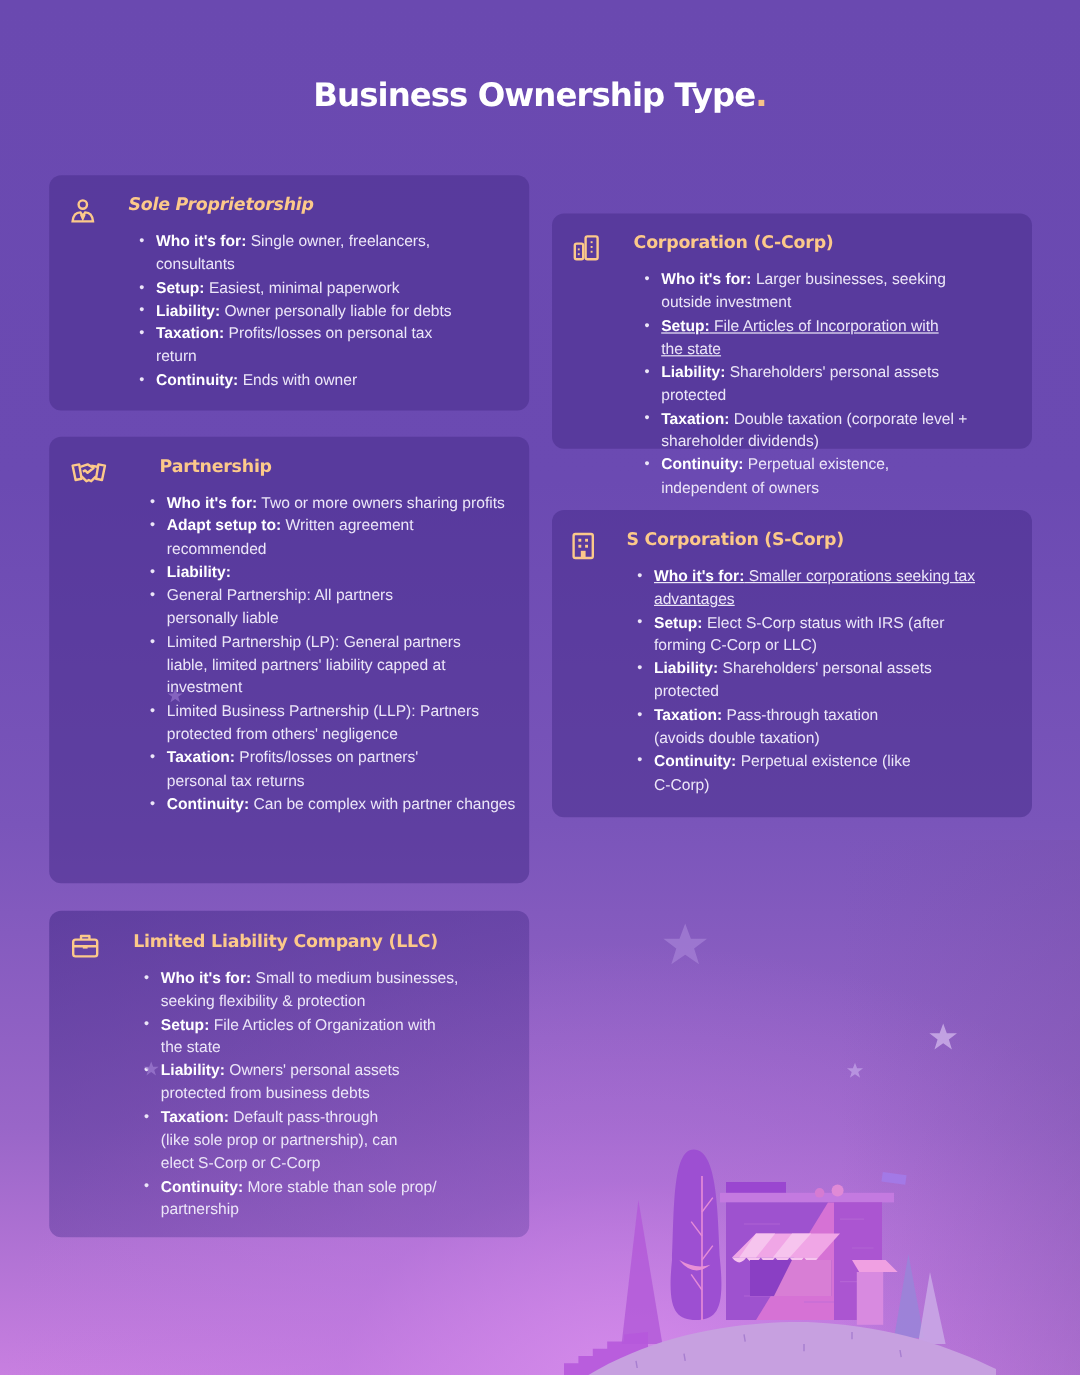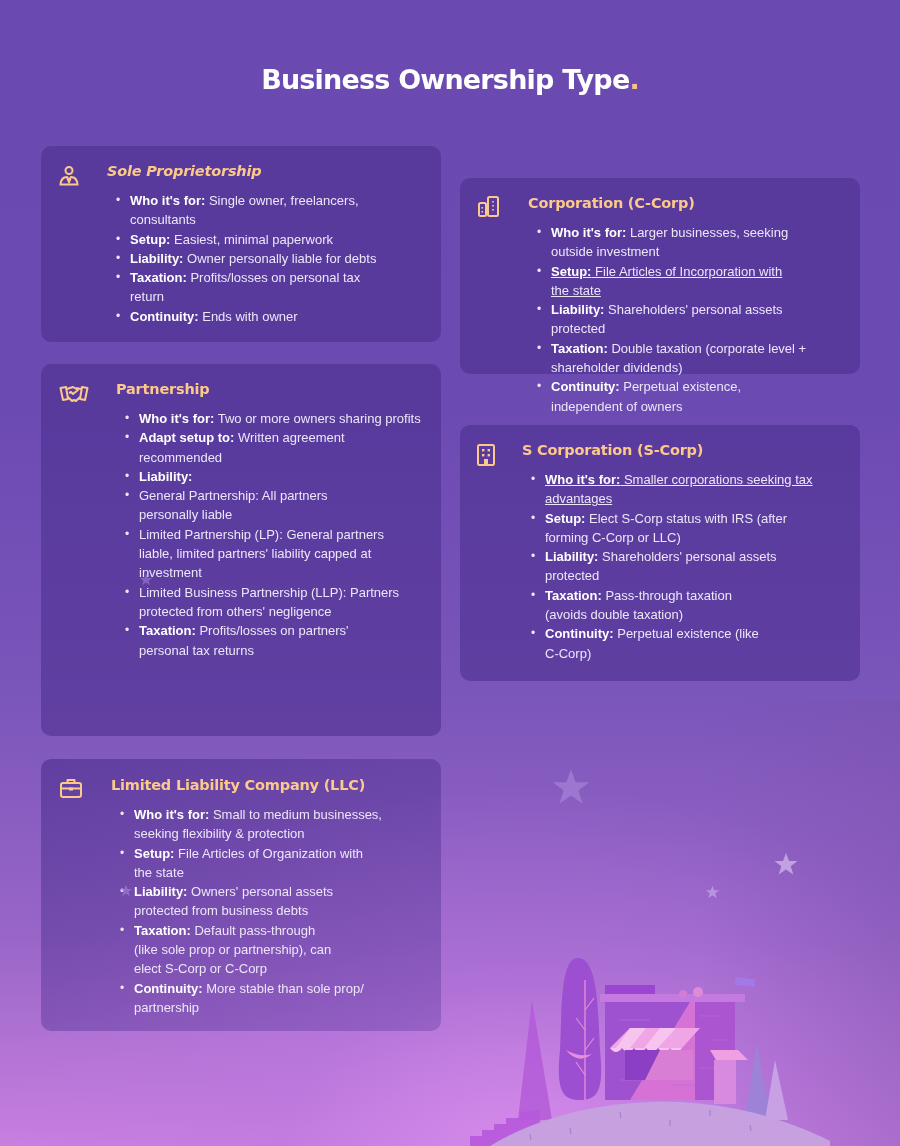--- a/index.html
+++ b/index.html
@@ -81,29 +81,30 @@
 <section class="card" style="left:41px; top:364px; width:400px; height:372px;">
   <span class="card-icon" style="left:18px; top:18px; width:30px;">
     <svg viewBox="0 0 30 24" style="width:30px;" fill="none" stroke="#fcc98a" stroke-width="2" stroke-linejoin="round">
         <path d="M1.5 6 L7 5 L9 17 L4 18 Z"></path>
         <path d="M28.5 6 L23 5 L21 17 L26 18 Z"></path>
         <path d="M8 7 L14 5 L19 8 L14 12 L12 10 L10 11"></path>
         <path d="M22 7 L17 6"></path>
         <path d="M9 15 L13 19 L15 18 L17 19 L21 15"></path>
       </svg>
   </span>
-  <div class="card-title" style="left:75px; top:17px;">Partnership</div>
+  <div class="card-title" style="left:92px; top:17px;">Partnership</div>
   <ul class="items" style="left:84px; top:45px; width:305px;">
     <li><b>Who it's for:</b><span> Two or more owners sharing profits</span></li>
     <li style="width:270px;"><b>Adapt setup to:</b><span> Written agreement recommended</span></li>
     <li><b>Liability:</b><span></span></li>
     <li style="width:255px;"><b></b><span>General Partnership: All partners personally liable</span></li>
     <li style="width:292px;"><b></b><span>Limited Partnership (LP): General partners liable, limited partners' liability capped at investment</span></li>
     <li style="width:305px;"><b></b><span>Limited Business Partnership (LLP): Partners protected from others' negligence</span></li>
     <li style="width:262px;"><b>Taxation:</b><span> Profits/losses on partners' personal tax returns</span></li>
+    <li><b>Continuity:</b><span> Can be complex with partner changes</span></li>
   </ul>
 </section>
 
 <section class="card" style="left:41px; top:759px; width:400px; height:272px; background: linear-gradient(160deg, rgba(72,45,140,0.6) 0%, rgba(110,70,170,0.45) 100%);">
   <span class="card-icon" style="left:18px; top:17px;">
     <svg viewBox="0 0 24 24" fill="none" stroke="#fcc98a" stroke-width="2" stroke-linejoin="round">
         <rect x="2" y="7" width="20" height="14" rx="2"></rect>
         <path d="M8.5 7 V4 H15.5 V7"></path>
         <path d="M2 12.5 H22"></path>
         <rect x="10" y="11.5" width="4" height="3" fill="#fcc98a" stroke="none"></rect>

